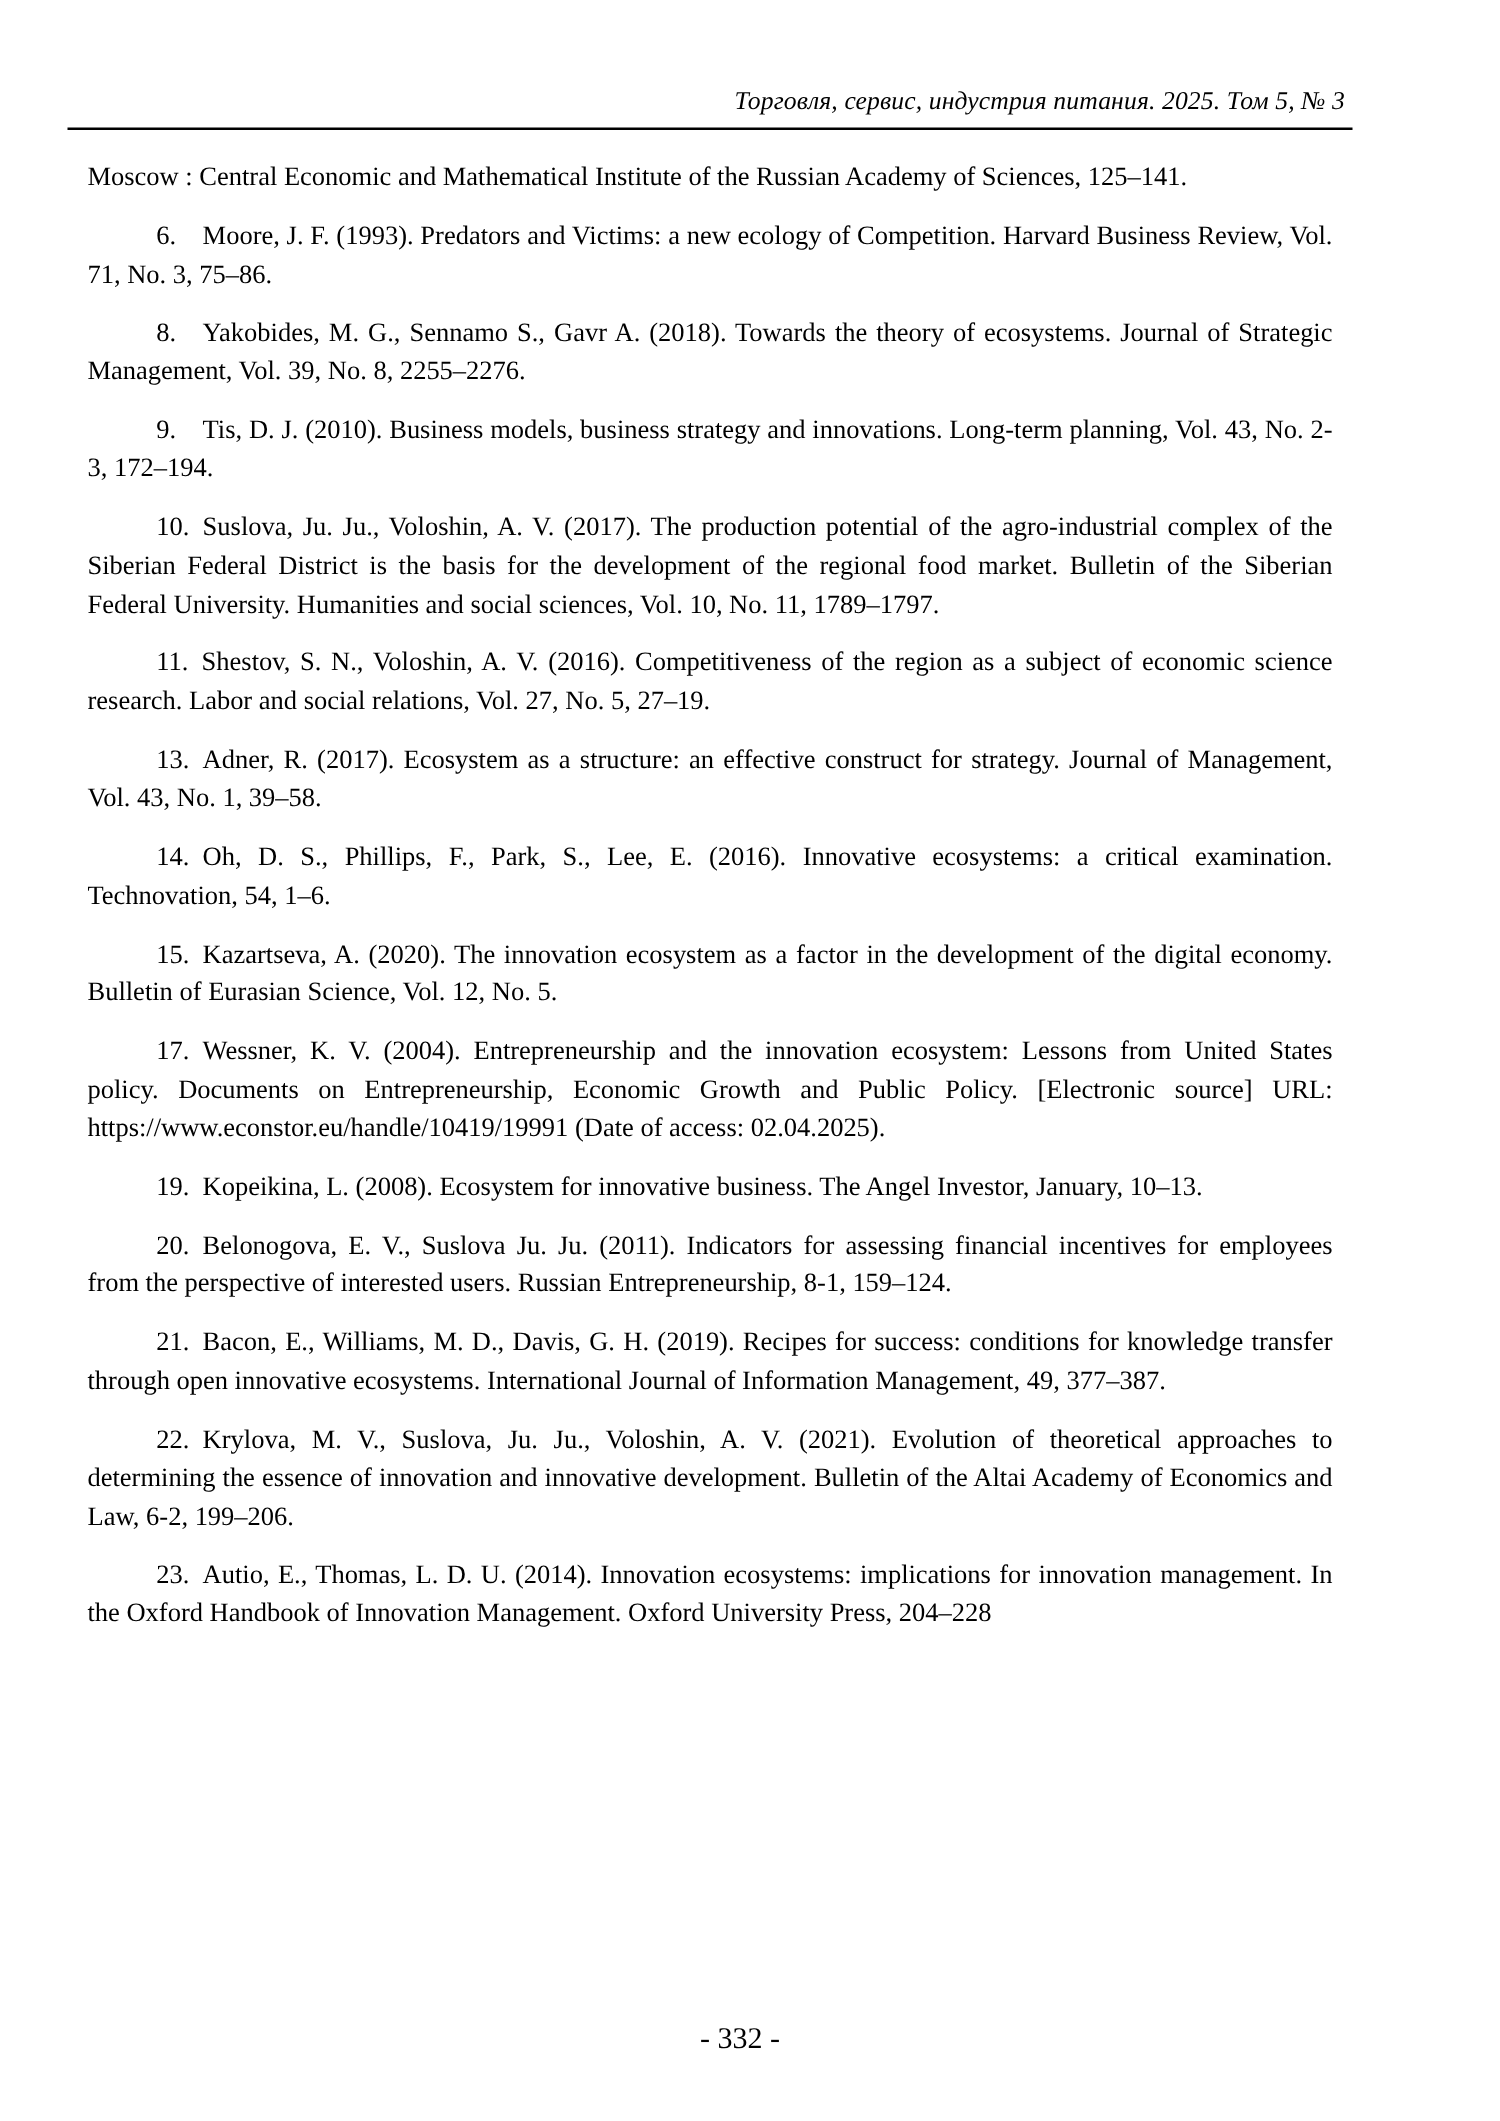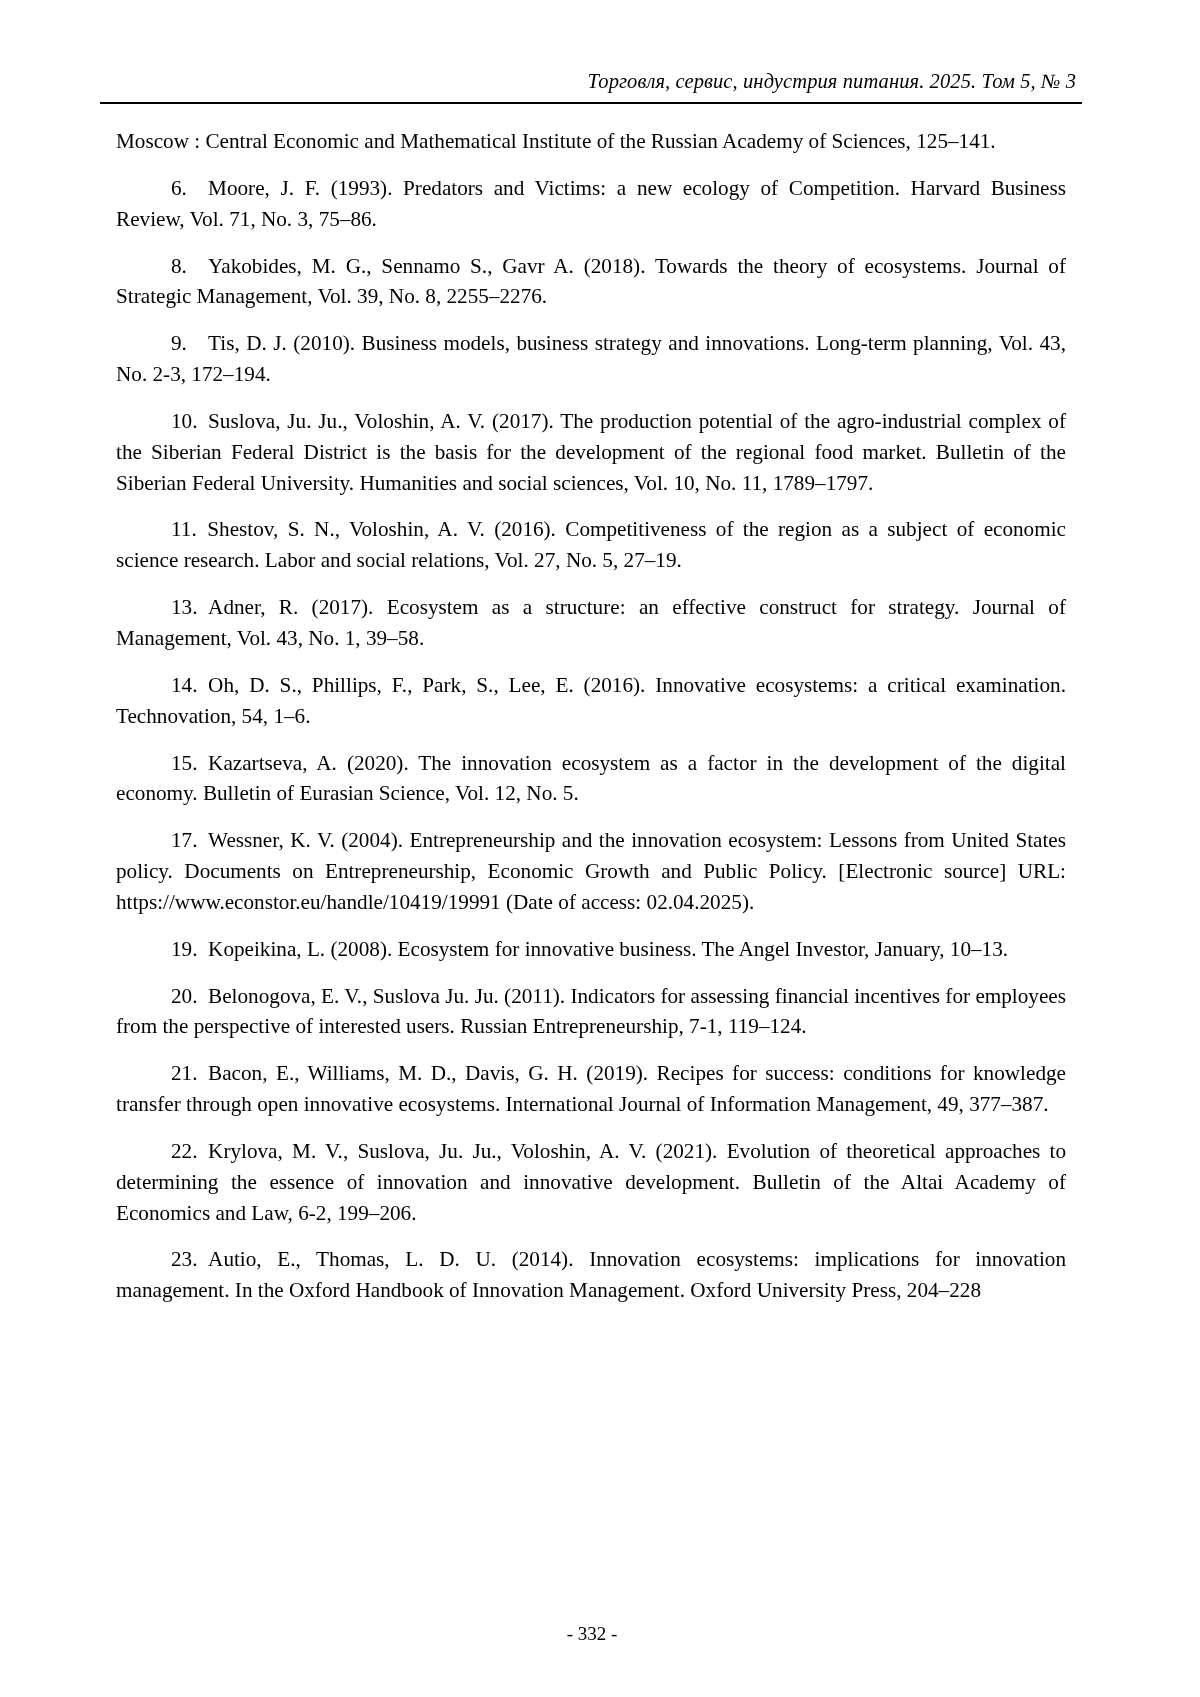--- a/index.html
+++ b/index.html
@@ -11,21 +11,21 @@
     width: 1200px;
     height: 1697px;
     font-family: "Liberation Serif", "DejaVu Serif", serif;
     color: #000000;
   }
   .page {
     position: relative;
     width: 1200px;
     height: 1697px;
     box-sizing: border-box;
-    padding: 70px 118px 40px 100px;
+    padding: 70px 118px 40px 54px;
   }
   .running-head {
     text-align: right;
     font-style: italic;
     font-size: 20.5px;
     letter-spacing: 0.1px;
     padding-right: 6px;
     margin-bottom: 9px;
   }
   .header-rule {
@@ -45,21 +45,21 @@
   }
   .indent {
     text-indent: 55px;
   }
   .footer {
     position: absolute;
     left: 0;
     right: 16px;
     bottom: 52px;
     text-align: center;
-    font-size: 19px;
+    font-size: 24px;
   }
 </style>
 </head>
 <body>
 
 <div class="page">
 
   <div class="running-head">Торговля, сервис, индустрия питания. 2025. Том 5, № 3</div>
 
   <hr class="header-rule">
@@ -69,21 +69,21 @@
     <p class="indent">6. Moore, J. F. (1993). Predators and Victims: a new ecology of Competition. Harvard Business Review, Vol. 71, No. 3, 75–86.</p>
     <p class="indent">8. Yakobides, M. G., Sennamo S., Gavr A. (2018). Towards the theory of ecosystems. Journal of Strategic Management, Vol. 39, No. 8, 2255–2276.</p>
     <p class="indent">9. Tis, D. J. (2010). Business models, business strategy and innovations. Long-term planning, Vol. 43, No. 2-3, 172–194.</p>
     <p class="indent">10. Suslova, Ju. Ju., Voloshin, A. V. (2017). The production potential of the agro-industrial complex of the Siberian Federal District is the basis for the development of the regional food market. Bulletin of the Siberian Federal University. Humanities and social sciences, Vol. 10, No. 11, 1789–1797.</p>
     <p class="indent">11. Shestov, S. N., Voloshin, A. V. (2016). Competitiveness of the region as a subject of economic science research. Labor and social relations, Vol. 27, No. 5, 27–19.</p>
     <p class="indent">13. Adner, R. (2017). Ecosystem as a structure: an effective construct for strategy. Journal of Management, Vol. 43, No. 1, 39–58.</p>
     <p class="indent">14. Oh, D. S., Phillips, F., Park, S., Lee, E. (2016). Innovative ecosystems: a critical examination. Technovation, 54, 1–6.</p>
     <p class="indent">15. Kazartseva, A. (2020). The innovation ecosystem as a factor in the development of the digital economy. Bulletin of Eurasian Science, Vol. 12, No. 5.</p>
     <p class="indent">17. Wessner, K. V. (2004). Entrepreneurship and the innovation ecosystem: Lessons from United States policy. Documents on Entrepreneurship, Economic Growth and Public Policy. [Electronic source] URL: https://www.econstor.eu/handle/10419/19991 (Date of access: 02.04.2025).</p>
     <p class="indent">19. Kopeikina, L. (2008). Ecosystem for innovative business. The Angel Investor, January, 10–13.</p>
-    <p class="indent">20. Belonogova, E. V., Suslova Ju. Ju. (2011). Indicators for assessing financial incentives for employees from the perspective of interested users. Russian Entrepreneurship, 7-1, 119–124.</p>
+    <p class="indent">20. Belonogova, E. V., Suslova Ju. Ju. (2011). Indicators for assessing financial incentives for employees from the perspective of interested users. Russian Entrepreneurship, 8-1, 159–124.</p>
     <p class="indent">21. Bacon, E., Williams, M. D., Davis, G. H. (2019). Recipes for success: conditions for knowledge transfer through open innovative ecosystems. International Journal of Information Management, 49, 377–387.</p>
     <p class="indent">22. Krylova, M. V., Suslova, Ju. Ju., Voloshin, A. V. (2021). Evolution of theoretical approaches to determining the essence of innovation and innovative development. Bulletin of the Altai Academy of Economics and Law, 6-2, 199–206.</p>
     <p class="indent">23. Autio, E., Thomas, L. D. U. (2014). Innovation ecosystems: implications for innovation management. In the Oxford Handbook of Innovation Management. Oxford University Press, 204–228</p>
     <p class="indent"></p>
   </div>
 
   <div class="footer">- 332 -</div>
 
 </div>
 

